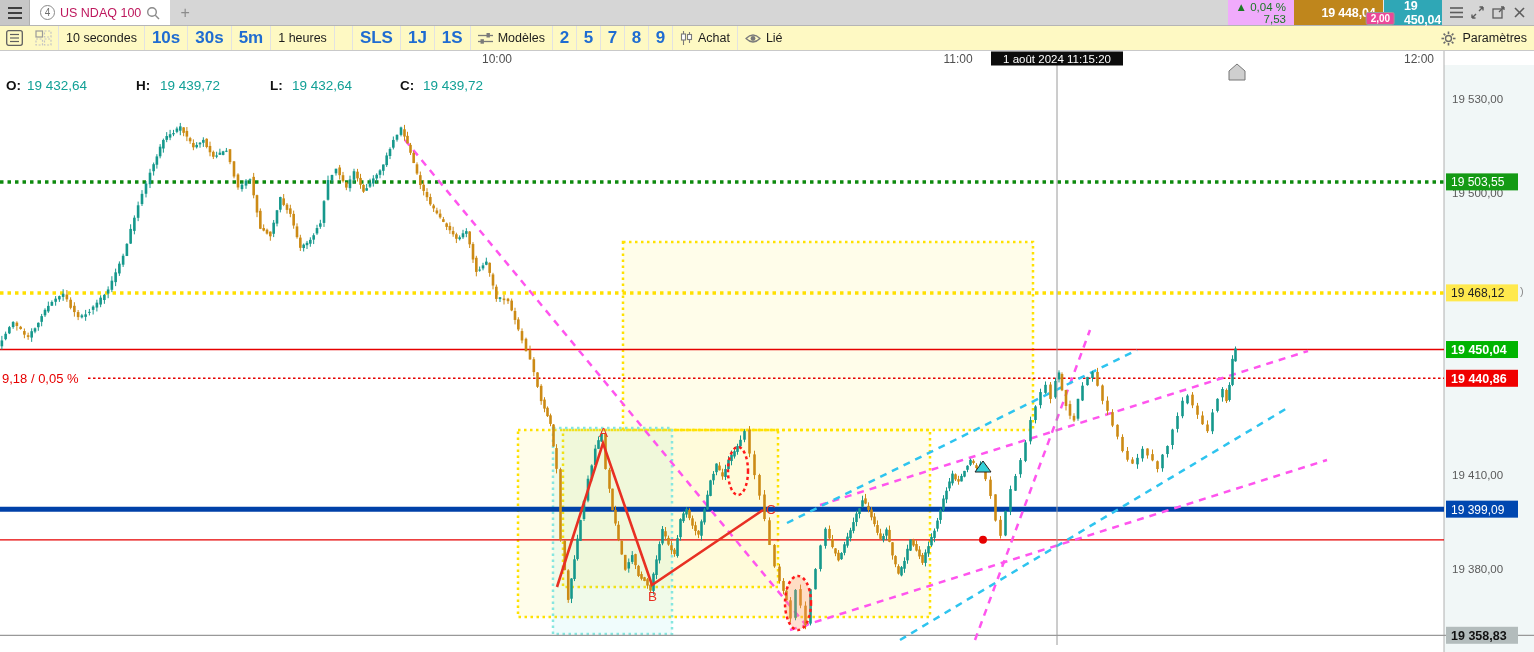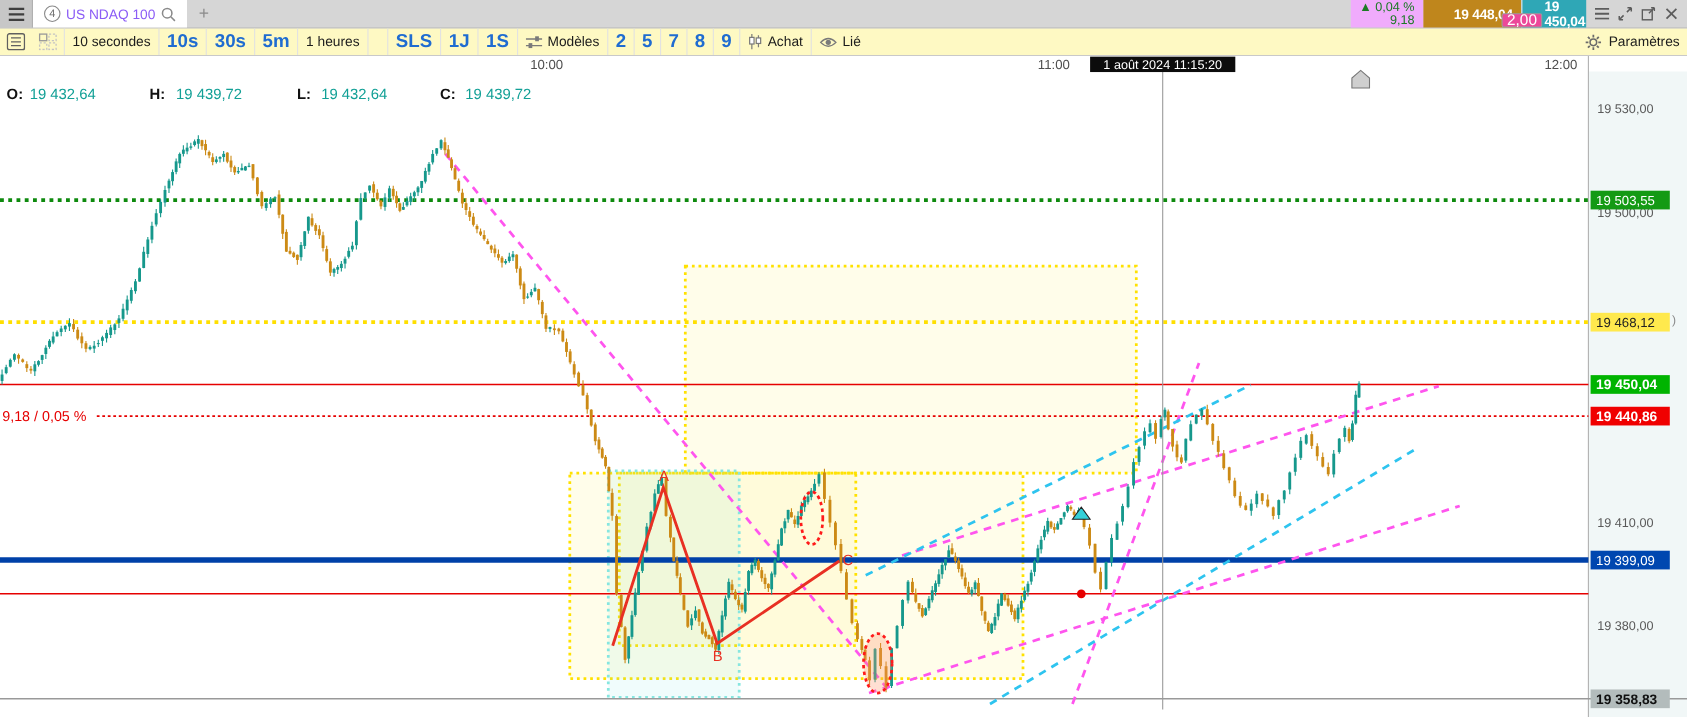--- a/index.html
+++ b/index.html
@@ -8,35 +8,35 @@
 
   
   .topbar { height:26px; background:#d6d6d6; display:flex; align-items:stretch;
             border-bottom:1px solid #b5b5b5; }
   .menu-btn { width:30px; background:#c7c7c7; display:flex; align-items:center;
               justify-content:center; border-right:1px solid #b0b0b0; cursor:pointer; }
   .tab { background:#fff; display:flex; align-items:center; gap:5px; padding:0 10px;
          min-width:136px; }
   .badge-circ { width:15px; height:15px; border:1px solid #8a8a8a; border-radius:50%;
     color:#6f6f6f; font-size:10px; display:flex; align-items:center; justify-content:center; }
-  .tab-title { font-size:12.5px; color:#8b5cf6; white-space:nowrap; }
+  .tab-title { font-size:12.5px; color:#be185d; white-space:nowrap; }
   .newtab { width:30px; display:flex; align-items:center; justify-content:center;
             color:#8b8b8b; font-size:16px; cursor:pointer; }
   .tb-spacer { flex:1; }
   .change { background:#f0abfc; padding:1px 8px 0 8px; text-align:right;
             color:#1b7a24; font-size:11.5px; line-height:12px; display:flex;
             flex-direction:column; justify-content:center; }
   .obtns { display:flex; position:relative; }
   .sell,.buy { display:flex; align-items:center; justify-content:center;
      color:#fff; font-weight:bold; font-size:12.5px; letter-spacing:-0.2px; cursor:pointer;padding-left:20px; }
   .sell { width:89px; background:#bf861c; }
   .buy  { width:59px; background:#2fa7b6; border-left:1px solid #e8e8e8; }
   .spread { position:absolute; left:50%; bottom:0; transform:translateX(-8%);
-     background:#ec4899; border:1px solid #9b9b9b; color:#fff; font-size:14px;
-     font-weight:normal; padding:0 4px; border-radius:2px; line-height:11px; }
+     background:#ec4899; border:1px solid #9b9b9b; color:#fff; font-size:10px;
+     font-weight:bold; padding:0 4px; border-radius:2px; line-height:11px; }
   .wctrls { display:flex; align-items:center; gap:4px; padding:0 6px; }
   .wctrl { width:17px; height:17px; display:flex; align-items:center; justify-content:center;
            cursor:pointer; color:#5c5c5c; }
 
   
   .toolbar { height:25px; background:#fef9c3; border-bottom:1px solid #c9c9c9;
              display:flex; align-items:stretch; font-size:12px; }
   .ti { display:flex; align-items:center; justify-content:center; padding:0 7px;
         cursor:pointer; white-space:nowrap; }
   .sep-l { border-left:1px solid #e2e2e2; }
@@ -66,21 +66,21 @@
     <span class="tab-title">US NDAQ 100</span>
     <svg width="14" height="14" viewBox="0 0 14 14">
       <circle cx="6" cy="6" r="4.3" fill="none" stroke="#8a8a8a" stroke-width="1.4"></circle>
       <line x1="9.3" y1="9.3" x2="13" y2="13" stroke="#8a8a8a" stroke-width="1.4"></line>
     </svg>
   </div>
   <div class="newtab">+</div>
   <div class="tb-spacer"></div>
   <div class="change">
     <div>▲ 0,04 %</div>
-    <div>9,18</div>
+    <div>7,53</div>
   </div>
   <div class="obtns">
     <div class="sell">19 448,04</div>
     <div class="buy">19 450,04</div>
     <div class="spread">2,00</div>
   </div>
   <div class="wctrls">
     <span class="wctrl">
       <svg width="13" height="11" viewBox="0 0 13 11">
           <g stroke="#5c5c5c" stroke-width="1.6">

